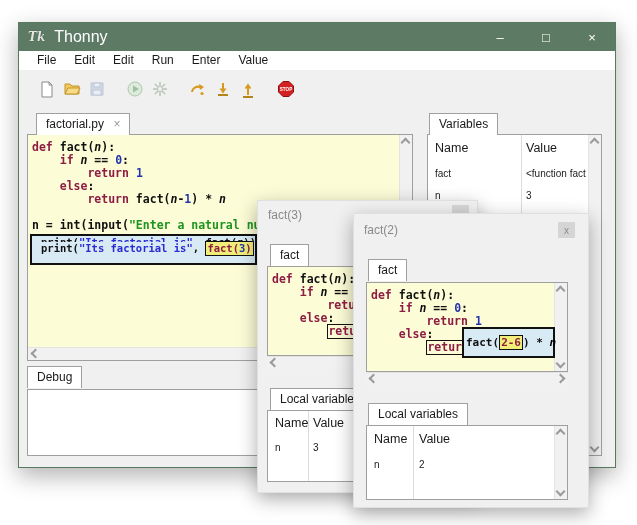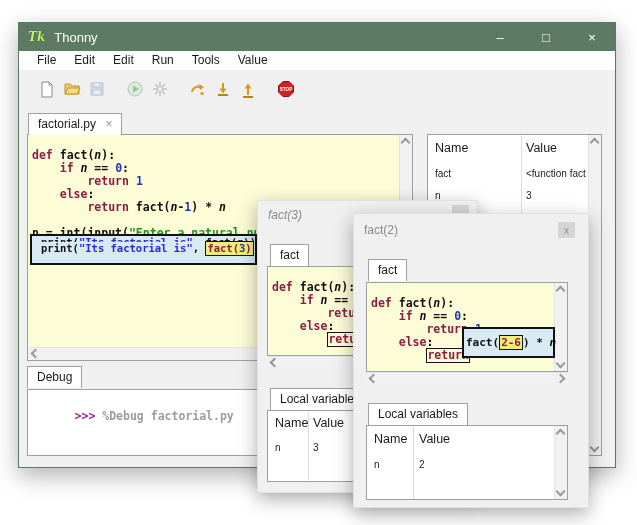--- a/index.html
+++ b/index.html
@@ -3,22 +3,22 @@
 <meta charset="utf-8">
 <style>
   * { margin:0; padding:0; box-sizing:border-box; }
   html,body { width:637px; height:525px; background:#ffffff; font-family:"Liberation Sans", sans-serif; overflow:hidden; }
   .abs { position:absolute; }
 
   
   #main-window { left:18px; top:22px; width:598px; height:446px; background:#f0f0f0;
     border:1px solid #57795e; box-shadow:0 8px 22px rgba(0,0,0,.30); z-index:10; }
   .titlebar { position:absolute; left:0; top:0; right:0; height:28px; background:#5d7b64; display:flex; align-items:center; }
-  .tk-logo { margin-left:9px; color:#bef264; font:italic bold 12px "DejaVu Serif", serif; text-shadow:0 0 1px #20301f; }
-  .win-title { margin-left:9px; color:#ffffff; font-size:13px; }
+  .tk-logo { margin-left:9px; color:#e5e5e5; font:italic bold 12px "DejaVu Serif", serif; text-shadow:0 0 1px #20301f; }
+  .win-title { margin-left:9px; color:#ffffff; font-size:16px; }
   .tb-spacer { flex:1; }
   .winbtn { width:46px; height:28px; display:flex; align-items:center; justify-content:center; color:#ffffff; font-size:13px; }
   .menubar { position:absolute; left:0; top:28px; right:0; height:19px; background:#ffffff; display:flex; align-items:center; padding-left:9px; }
   .menu-item { padding:12px 9px; font-size:12px; color:#1a1a1a; line-height:19px; }
   .toolbar { position:absolute; left:0; top:47px; right:0; height:37px; background:#f0f0f0; display:flex; align-items:center; padding-left:19px; gap:7px; }
   .tool { width:18px; height:18px; display:flex; align-items:center; justify-content:center; }
   .grp { margin-left:13px; }
   .dis { opacity:.55; }
 
   
@@ -30,21 +30,21 @@
   .vscroll.full { bottom:0; }
   .hscroll { position:absolute; left:0; right:13px; bottom:0; height:13px; background:#f1f1f1; border-top:1px solid #e4e4e4; }
   .hscroll.full { right:0; }
   .chev { position:absolute; width:7px; height:7px; border-right:2px solid #9a9a9a; border-bottom:2px solid #9a9a9a; }
   .chev.up    { transform:rotate(-135deg); left:2px; top:4px; }
   .chev.down  { transform:rotate(45deg);  left:2px; bottom:4px; }
   .chev.left  { transform:rotate(135deg); left:4px; top:2px; }
   .chev.right { transform:rotate(-45deg); right:4px; top:2px; }
 
   
-  .code { font:bold 11.5px "DejaVu Sans Mono", monospace; line-height:13px; white-space:pre; color:#101010; padding:14px 0 0 4px; }
+  .code { font:bold 11.5px "DejaVu Sans Mono", monospace; line-height:13px; white-space:pre; color:#101010; padding:6px 0 0 4px; }
   .cl { height:13px; }
   .tok.k  { color:#8e1c43; }
   .tok.t  { color:#101010; }
   .tok.num{ color:#2233b0; }
   .tok.v  { font-style:italic; }
   .tok.s  { color:#1e941e; }
   .tok.sb { color:#2a2ad4; }
   .tok.box{ display:inline-block; border:1px solid #111; margin:-1px 0; }
   .tok.hl { display:inline-block; background:#f0ee79; border:1px solid #111; margin:-1px 0; padding:0 1px; }
 
@@ -85,21 +85,21 @@
     <span class="winbtn">–</span>
     <span class="winbtn">□</span>
     <span class="winbtn">×</span>
   </div>
 
   <div class="menubar">
     <span class="menu-item">File</span>
     <span class="menu-item">Edit</span>
     <span class="menu-item">Edit</span>
     <span class="menu-item">Run</span>
-    <span class="menu-item">Tools</span>
+    <span class="menu-item">Enter</span>
     <span class="menu-item">Value</span>
   </div>
 
   <div class="toolbar">
     <span class="tool">
       <svg width="18" height="18">
           <path d="M4 2h7l3 3v12H4z" fill="#ffffff" stroke="#8a8a8a"></path>
           <path d="M11 2v3h3" fill="none" stroke="#8a8a8a"></path>
         </svg>
     </span>
@@ -155,63 +155,63 @@
         </svg>
     </span>
     <span class="tool grp">
       <svg width="18" height="18">
           <polygon points="6,1.5 12,1.5 16.5,6 16.5,12 12,16.5 6,16.5 1.5,12 1.5,6" fill="#d42020" stroke="#8c0f0f"></polygon>
           <text x="9" y="11" font-size="4.6" font-family="Liberation Sans, sans-serif" font-weight="bold" fill="#ffffff" text-anchor="middle">STOP</text>
         </svg>
     </span>
   </div>
 
-  <div class="tab" style="left:9px; top:90px;padding-left:9px;">
+  <div class="tab" style="left:17px; top:90px;padding-left:9px;">
     <span>factorial.py</span>
     <span style="color:#9a9a9a; margin-left:6px;">×</span>
   </div>
   <div class="pbox codebg" style="left:8px; top:111px; width:386px; height:227px;">
     <div class="code" style="position:absolute; left:0; top:0; right:14px;"><div class="cl"><span class="tok k">def</span><span class="tok t"> fact(</span><span class="tok v">n</span><span class="tok t">):</span></div><div class="cl"><span class="tok t">    </span><span class="tok k">if</span><span class="tok t"> </span><span class="tok v">n</span><span class="tok t"> == </span><span class="tok num">0</span><span class="tok t">:</span></div><div class="cl"><span class="tok t">        </span><span class="tok k">return</span><span class="tok t"> </span><span class="tok num">1</span></div><div class="cl"><span class="tok t">    </span><span class="tok k">else</span><span class="tok t">:</span></div><div class="cl"><span class="tok t">        </span><span class="tok k">return</span><span class="tok t"> fact(</span><span class="tok v">n</span><span class="tok t">-</span><span class="tok num">1</span><span class="tok t">) * </span><span class="tok v">n</span></div><div class="cl"></div><div class="cl"><span class="tok t">n = int(input(</span><span class="tok s">"Enter a natural number: "</span><span class="tok t">))</span></div></div>
     <div class="focus-box"><div class="cl"><span class="tok t">print(</span><span class="tok sb">"Its factorial is"</span><span class="tok t">, fact(</span><span class="tok v">n</span><span class="tok t">))</span></div><div class="cl"><span class="tok t">print(</span><span class="tok sb">"Its factorial is"</span><span class="tok t">, </span><span class="tok hl"><span class="tok k">fact(</span><span class="tok num">3</span><span class="tok k">)</span></span><span class="tok t">)</span></div></div>
     <div class="vscroll" style="right:0; bottom:13px;">
       <span class="chev up"></span>
       <span class="chev down"></span>
     </div>
     <div class="hscroll">
       <span class="chev left"></span>
       <span class="chev right"></span>
     </div>
   </div>
 
+  <div class="tab" style="left:410px; top:90px;">
+    <span>Variables</span>
+  </div>
   <div class="pbox" style="left:408px; top:111px; width:175px; height:322px;">
     <div class="tdiv" style="left:93px;"></div>
     <span class="thead" style="left:7px; top:6px;">Name</span>
     <span class="thead" style="left:98px; top:6px;">Value</span>
     <span class="trow-name" style="left:7px; top:33px;">fact</span>
     <span class="trow-val" style="left:98px; top:33px; width:62px;">&lt;function fact a</span>
     <span class="trow-name" style="left:7px; top:55px;">n</span>
     <span class="trow-val" style="left:98px; top:55px; width:62px;">3</span>
     <div class="vscroll full">
       <span class="chev up"></span>
       <span class="chev down"></span>
     </div>
   </div>
 
   <div class="tab" style="left:8px; top:343px;">
     <span>Debug</span>
   </div>
   <div class="pbox" style="left:8px; top:366px; width:386px; height:67px;">
-    <div class="shell-line1">
-      <span class="shell-prompt">&gt;&gt;&gt; </span><span class="shell-cmd">%Debug factorial.py</span>
-    </div>
   </div>
 </div>
 
 <div class="popup" id="popup1">
-  <span class="popup-title" style="left:10px; top:7px;font-style:italic;">fact(3)</span>
+  <span class="popup-title" style="left:10px; top:7px;">fact(3)</span>
   <span class="popup-close" style="left:194px; top:4px; width:17px; height:15px;"></span>
 
   <div class="tab" style="left:12px; top:43px;">
     <span>fact</span>
   </div>
   <div class="pbox codebg" style="left:9px; top:65px; width:196px; height:90px;">
     <div class="code" style="position:absolute; left:0; top:0; right:14px;"><div class="cl"><span class="tok k">def</span><span class="tok t"> fact(</span><span class="tok v">n</span><span class="tok t">):</span></div><div class="cl"><span class="tok t">    </span><span class="tok k">if</span><span class="tok t"> </span><span class="tok v">n</span><span class="tok t"> == </span><span class="tok num">0</span><span class="tok t">:</span></div><div class="cl"><span class="tok t">        </span><span class="tok k">return</span><span class="tok t"> </span><span class="tok num">1</span></div><div class="cl"><span class="tok t">    </span><span class="tok k">else</span><span class="tok t">:</span></div><div class="cl"><span class="tok t">        </span><span class="tok box"><span class="tok k">return</span></span></div></div>
     <div class="vscroll full">
       <span class="chev up"></span>
       <span class="chev down"></span>

